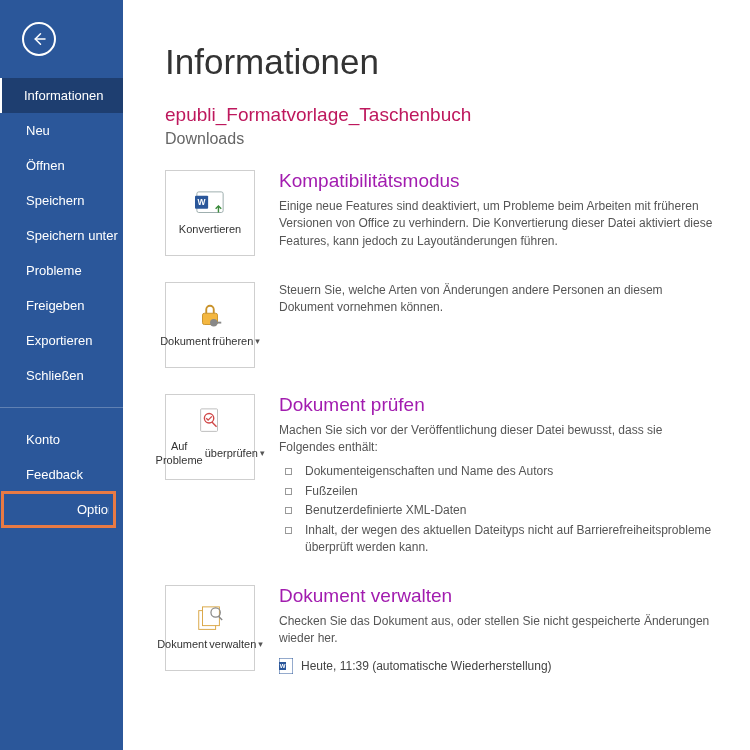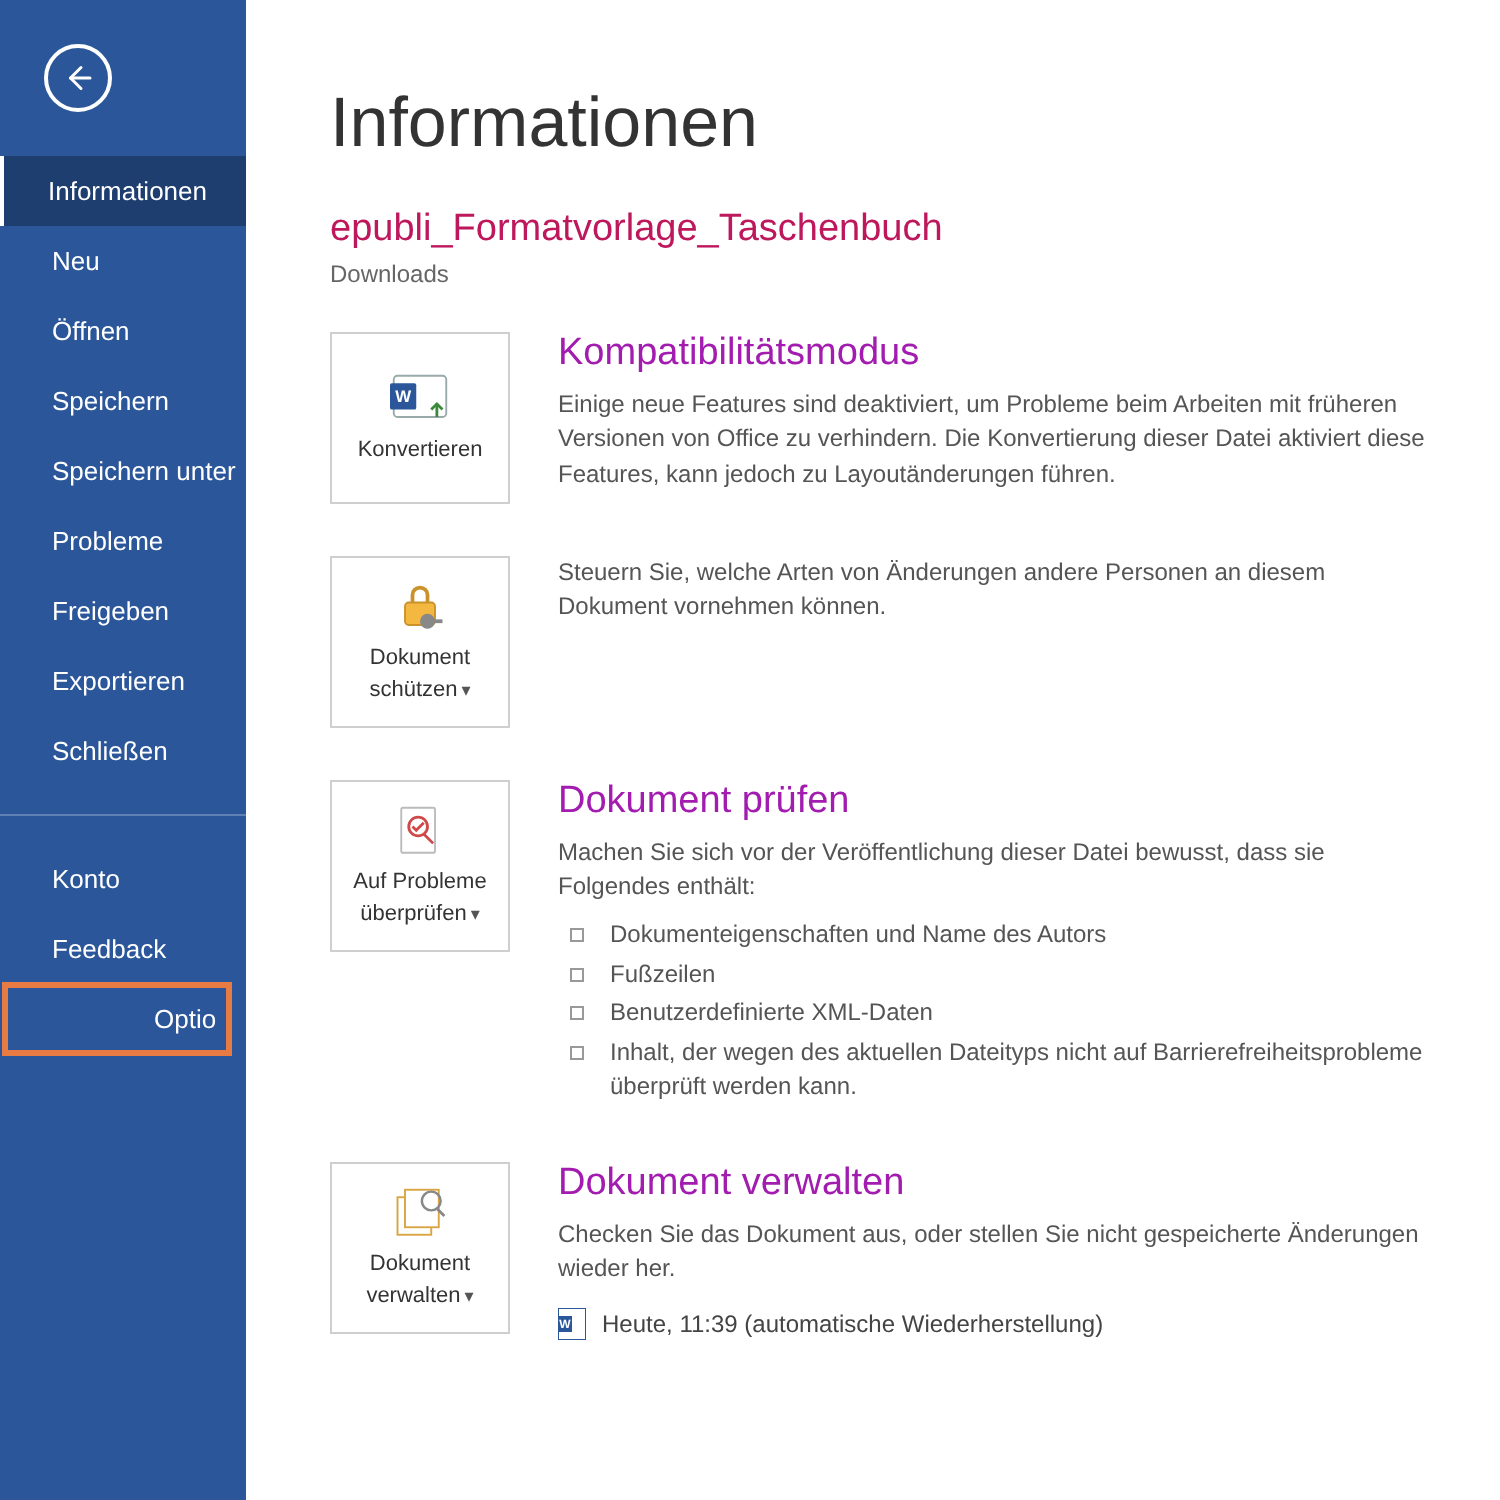--- a/index.html
+++ b/index.html
@@ -77,21 +77,21 @@
     font-weight: 300;
     color: #333;
     margin-bottom: 22px;
   }
   .doc-title {
     color: #be185d;
     font-size: 19px;
     margin-bottom: 4px;
   }
   .doc-loc {
-    font-size: 12px;
+    font-size: 16px;
     color: #666;
     margin-bottom: 22px;
   }
   .section {
     display: flex;
     gap: 24px;
     margin-bottom: 26px;
   }
   .tile {
     width: 90px;
@@ -110,21 +110,21 @@
     flex-shrink: 0;
     padding: 4px;
   }
   .tile-icon {
     width: 30px;
     height: 28px;
     display: flex;
     align-items: center;
     justify-content: center;
   }
-  .tile-label-row { display: flex; align-items: center; justify-content: center; gap: 2px; flex-direction: column;}
+  .tile-label-row { display: flex; align-items: center; justify-content: center; gap: 2px; flex-direction: row;}
   .tile-label-subrow { display: flex; align-items: center; gap: 2px; }
   .dropdown-caret {
     font-size: 9px;
     color: #555;
   }
   .section-body { flex: 1; font-size: 12px; color: #555; }
   .section-heading {
     font-size: 19px;
     color: #a21caf;
     margin-bottom: 6px;
@@ -221,21 +221,21 @@
         <svg viewBox="0 0 32 28">
           <rect x="8" y="12" width="16" height="12" rx="2" fill="#f4b740" stroke="#c9922a"></rect>
           <path d="M12 12 v-4 a4 4 0 0 1 8 0 v4" fill="none" stroke="#c9922a" stroke-width="2"></path>
           <circle cx="20" cy="22" r="4" fill="#888"></circle>
           <rect x="22" y="21" width="6" height="2" fill="#888"></rect>
         </svg>
       </div>
       <div class="tile-label-row">
         <span>Dokument</span>
         <span class="tile-label-subrow">
-          <span>schützen</span>
+          <span>früheren</span>
           <span class="dropdown-caret">▾</span>
         </span>
       </div>
     </div>
     <div class="section-body">
       <div class="section-desc">Steuern Sie, welche Arten von Änderungen andere Personen an diesem Dokument vornehmen können.</div>
     </div>
   </div>
 
   <div class="section">

